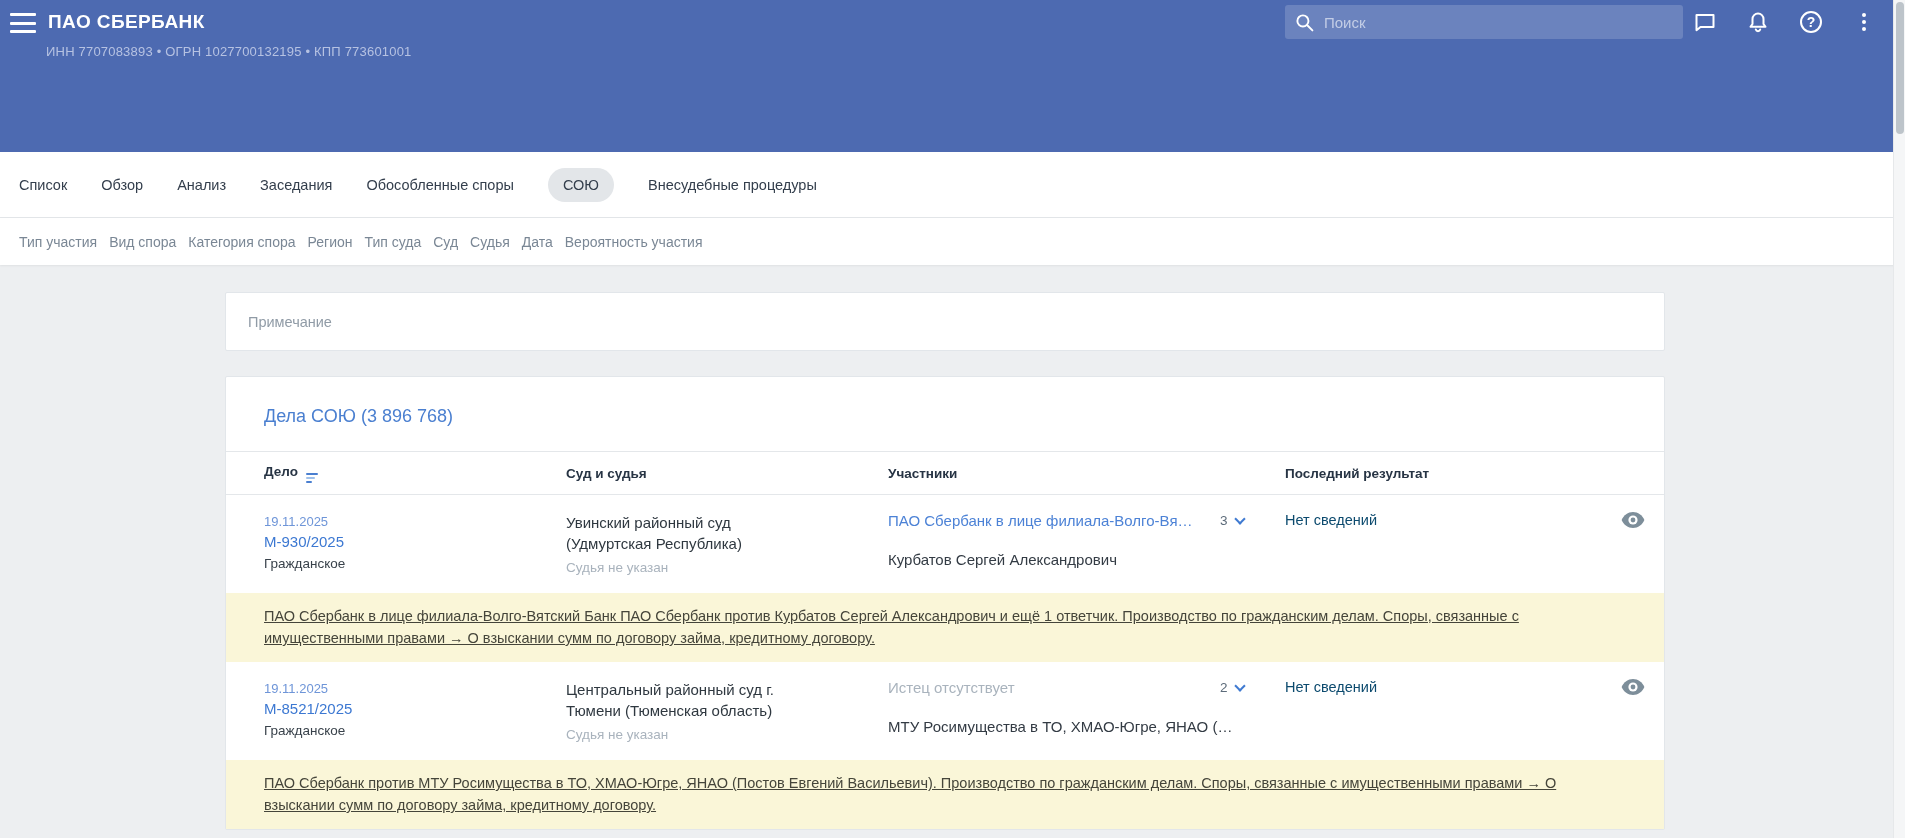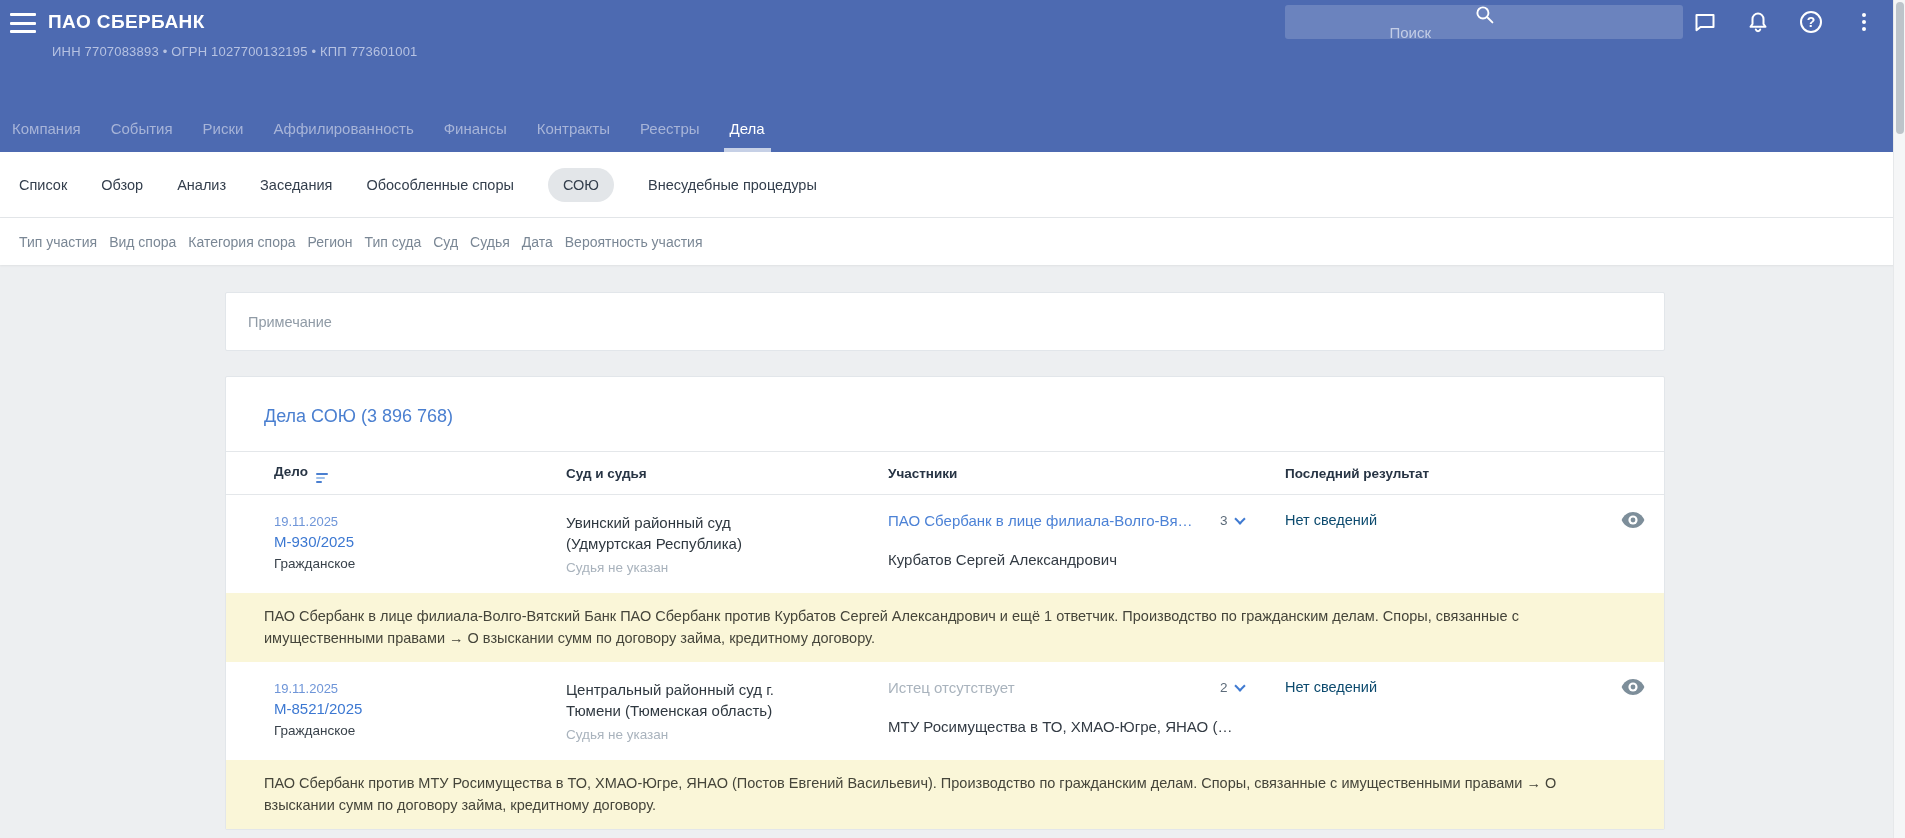--- a/index.html
+++ b/index.html
@@ -4,23 +4,23 @@
 <style>
   * { margin:0; padding:0; box-sizing:border-box; }
   html,body { width:1905px; height:838px; overflow:hidden; }
   body { font-family:"Liberation Sans", sans-serif; background:#edeff1; position:relative; }
 
   
   .topbar { position:relative; height:152px; background:#4d6ab1; }
   .burger { position:absolute; left:10px; top:13px; width:26px; height:20px; display:flex; flex-direction:column; justify-content:space-between; cursor:pointer; }
   .burger span { display:block; height:3px; background:#fff; border-radius:1px; }
   .company-title { position:absolute; left:48px; top:11px; color:#fff; font-size:19px; font-weight:700; letter-spacing:.4px; }
-  .company-ids { position:absolute; left:52px; top:44px; color:#b6c2e2; font-size:13px; letter-spacing:.2px; }
-
-  .search-box { position:absolute; left:1285px; top:5px; width:398px; height:34px; background:rgba(255,255,255,.17); border-radius:3px; display:flex; align-items:center; padding:0 10px;flex-direction:column; }
+  .company-ids { position:absolute; left:46px; top:44px; color:#b6c2e2; font-size:13px; letter-spacing:.2px; }
+
+  .search-box { position:absolute; left:1285px; top:5px; width:398px; height:34px; background:rgba(255,255,255,.17); border-radius:3px; display:flex; align-items:center; padding:0 10px; }
   .search-box svg { flex:0 0 auto; }
   .search-box input { flex:1; margin-left:10px; background:transparent; border:none; outline:none; color:#fff; font-size:15px; font-family:"Liberation Sans",sans-serif; }
   .search-box input::placeholder { color:#c3cde6; }
 
   .header-icons { position:absolute; right:28px; top:9px; display:flex; align-items:center; gap:27px; }
   .hicon { width:26px; height:26px; display:flex; align-items:center; justify-content:center; cursor:pointer; }
   .help-circle { width:22px; height:22px; border:2px solid #fff; border-radius:50%; color:#fff; font-size:14px; font-weight:700; display:flex; align-items:center; justify-content:center; }
   .help-circle::after { content:"?"; }
   .kebab { display:flex; flex-direction:column; gap:3px; }
   .kebab i { width:4px; height:4px; background:#fff; border-radius:50%; }
@@ -50,21 +50,21 @@
   .sel-label { color:#5d8ad8; font-size:13px; }
   .sel-value { color:#333b44; font-size:15px; margin-top:4px; white-space:nowrap; overflow:hidden; }
   .sel-extra { margin-left:10px; color:#333b44; }
   .chev { position:absolute; right:18px; top:24px; width:10px; height:10px; border-right:2px solid #3f7ad1; border-bottom:2px solid #3f7ad1; transform:rotate(45deg); cursor:pointer; }
   .note-row { height:57px; display:flex; align-items:center; padding-left:22px; color:#909ba6; font-size:14.5px; cursor:text; }
 
   .cases-card { margin-top:25px; min-height:420px; }
   .cases-title { padding:29px 0 24px 38px; color:#4a7fd0; font-size:18px; }
 
   .thead { display:flex; align-items:center; border-top:1px solid #e4e7ea; border-bottom:1px solid #e4e7ea; padding:12px 0 11px; font-weight:700; font-size:13.5px; color:#273444; }
-  .col-case   { width:340px; padding-left:48px; }
+  .col-case   { width:340px; padding-left:38px; }
   .col-court  { width:322px; }
   .col-part   { width:397px; }
   .col-result { width:316px; }
   .col-eye    { flex:1; }
   .sort-ic { display:inline-flex; flex-direction:column; gap:2px; margin-left:8px; vertical-align:1px; cursor:pointer; }
   .sort-ic i { height:2px; background:#4a7fd0; border-radius:1px; }
   .sort-ic i:nth-child(1){width:12px;} .sort-ic i:nth-child(2){width:9px; background:#9fc0ea;} .sort-ic i:nth-child(3){width:6px;}
 
   .trow { display:flex; align-items:flex-start; padding:17px 0 15px; }
   .case-date { color:#6e95d8; font-size:13px; line-height:19px; cursor:pointer; }
@@ -74,21 +74,21 @@
   .judge { color:#a9b3bd; font-size:13.5px; line-height:20px; margin-top:4px; }
   .part-line1 { display:flex; align-items:center; }
   .part-name { width:318px; white-space:nowrap; overflow:hidden; color:#4c82d6; font-size:15px; cursor:pointer; }
   .part-name.muted { color:#a9b3bd; cursor:default; }
   .part-count { color:#5c6b7a; font-size:13.5px; margin-left:14px; cursor:pointer; }
   .part-chev { width:8px; height:8px; border-right:2px solid #3f7ad1; border-bottom:2px solid #3f7ad1; transform:rotate(45deg); margin:-3px 0 0 8px; cursor:pointer; }
   .part-second { color:#333b44; font-size:15px; margin-top:22px; white-space:nowrap; overflow:hidden; width:380px; }
   .result-text { color:#0c4a6e; font-size:14.5px; }
   .eye-btn { margin-left:20px; cursor:pointer; display:inline-block; }
 
-  .summary { background:#faf6d8; padding:12px 70px 13px 38px; color:#45453a; font-size:14.5px; line-height:22px; }
+  .summary { background:#faf6d8; padding:12px 70px 13px 38px; color:#45453a; font-size:14.5px; line-height:22px;text-decoration:underline; }
 
   
   .vscroll { position:absolute; right:0; top:0; width:12px; height:838px; background:#f5f6f7; border-left:1px solid #e6e8ea; }
   .vscroll .thumb { position:absolute; top:2px; left:2px; width:8px; height:132px; background:#bdc4ca; border-radius:4px; cursor:grab; }
 </style>
 </head>
 <body>
 
 <div class="topbar">
   <div class="burger">
@@ -124,30 +124,20 @@
       </div>
     <div class="hicon">
         <span class="kebab">
           <i></i>
           <i></i>
           <i></i>
         </span>
       </div>
   </div>
 
-  <div class="nav-tabs">
-    <div class="nav-tab">Компания</div>
-    <div class="nav-tab">События</div>
-    <div class="nav-tab">Риски</div>
-    <div class="nav-tab">Аффилированность</div>
-    <div class="nav-tab">Финансы</div>
-    <div class="nav-tab">Контракты</div>
-    <div class="nav-tab">Реестры</div>
-    <div class="nav-tab active">Дела</div>
-  </div>
 </div>
 
 <div class="subtabs">
   <div class="subtab">Список</div>
   <div class="subtab">Обзор</div>
   <div class="subtab">Анализ</div>
   <div class="subtab">Заседания</div>
   <div class="subtab">Обособленные споры</div>
   <div class="subtab active">СОЮ</div>
   <div class="subtab">Внесудебные процедуры</div>

